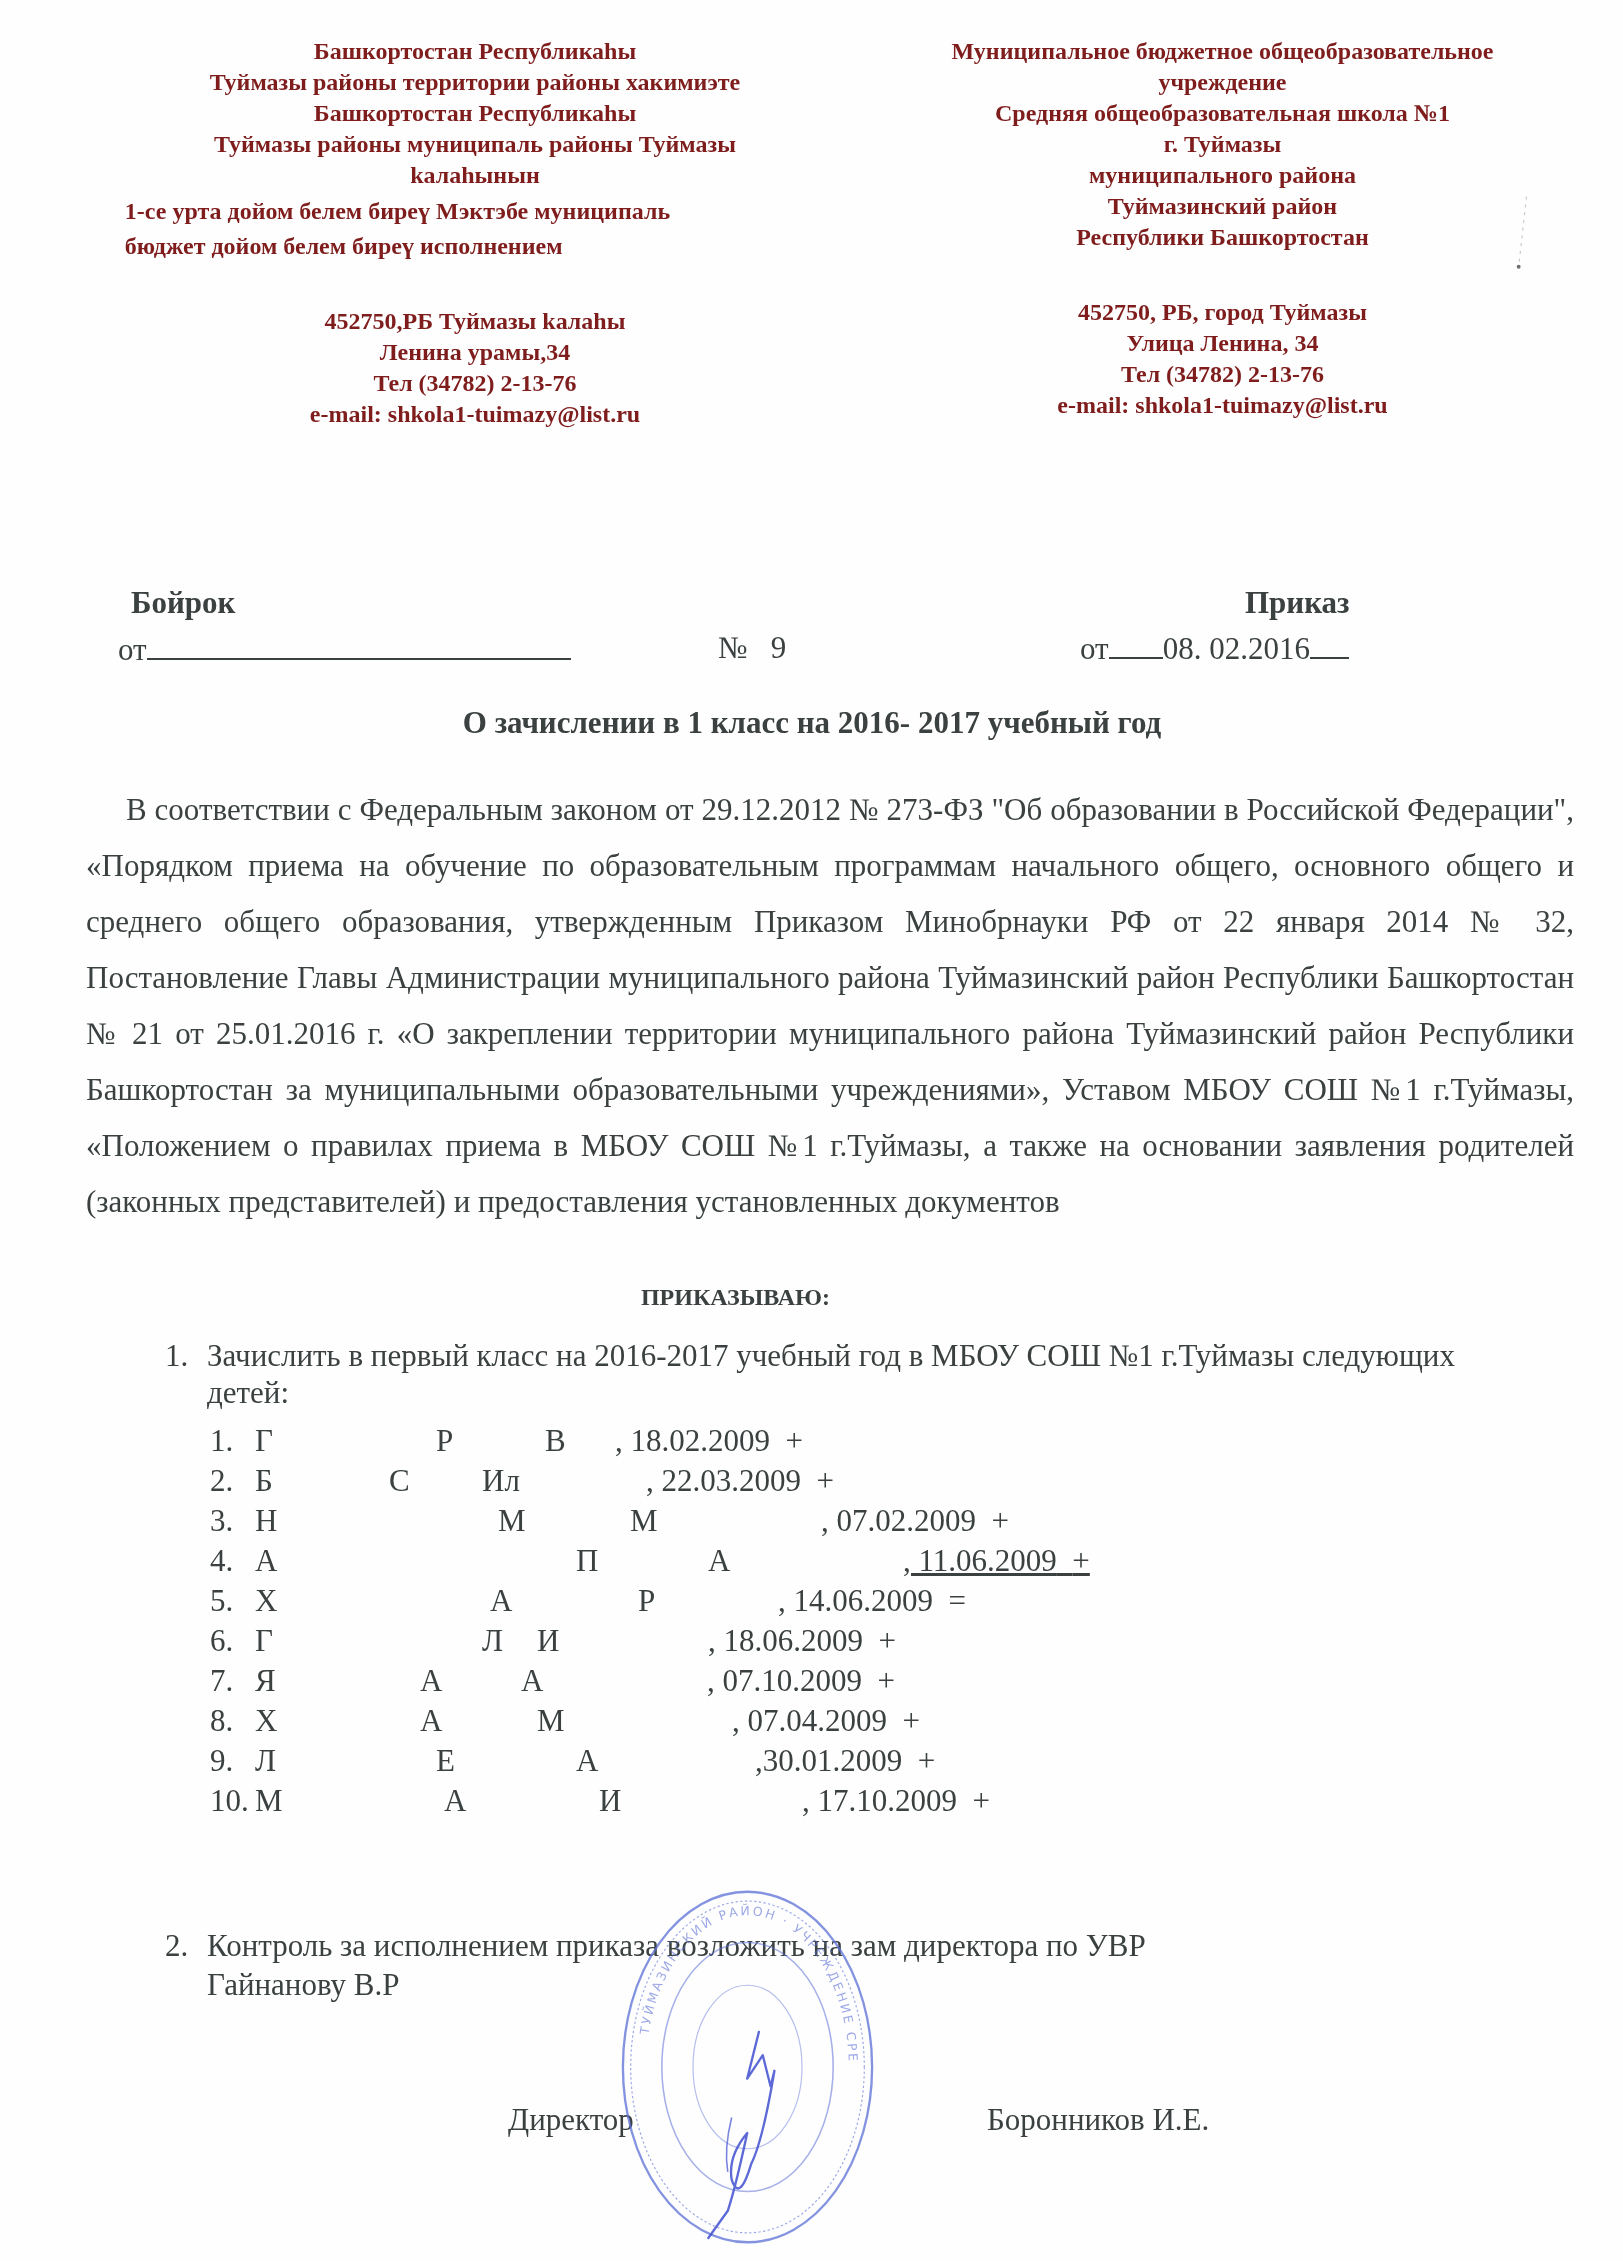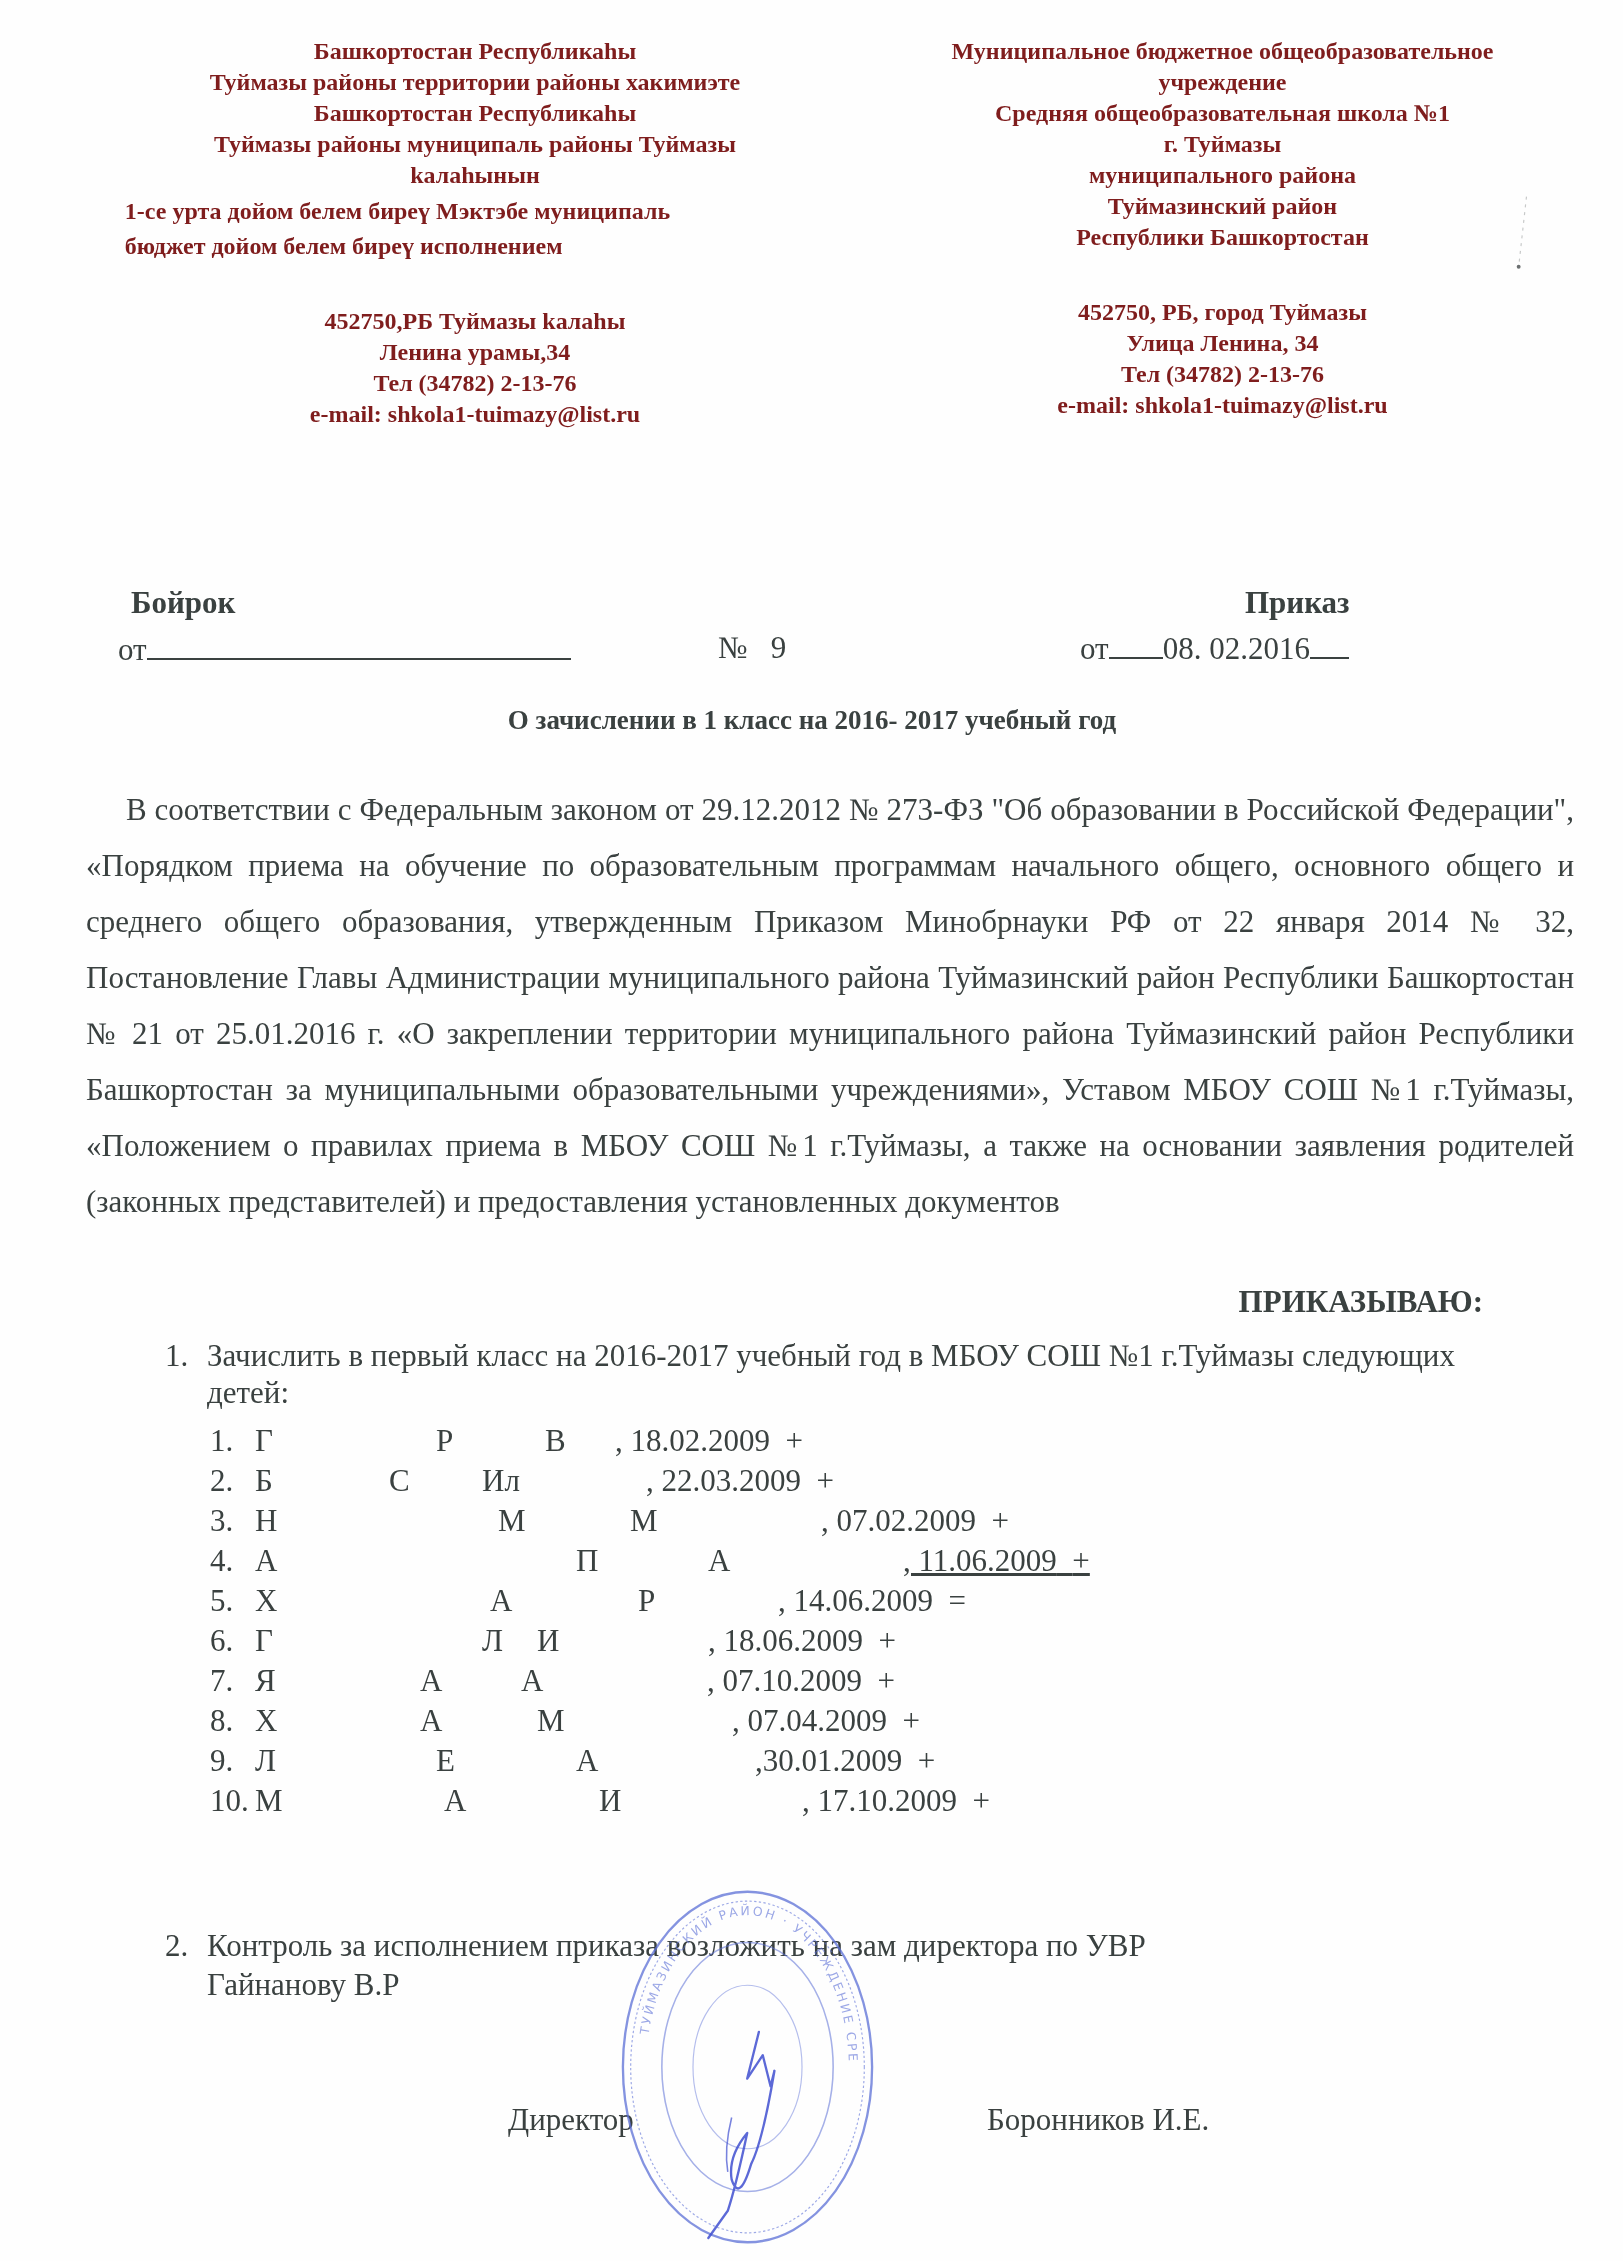--- a/index.html
+++ b/index.html
@@ -22,30 +22,30 @@
     
     .boyrok { position: absolute; left: 131px; top: 585px; font-size: 31px; font-weight: bold; }
     .prikaz { position: absolute; left: 1245px; top: 585px; font-size: 31px; font-weight: bold; }
     .ot-left { position: absolute; left: 118px; top: 630px; font-size: 31px; }
     .ot-left .blank { display: inline-block; width: 424px; border-bottom: 2.3px solid #3a4140; height: 28px; vertical-align: baseline; }
     .num { position: absolute; left: 718px; top: 630px; font-size: 31px; }
     .ot-right { position: absolute; left: 1080px; top: 630px; font-size: 31px; }
     .ot-right .u { display: inline-block; border-bottom: 2.3px solid #3a4140; width: 54px; height: 26.5px; vertical-align: baseline; }
     .ot-right .u2 { width: 39px; }
 
-    .title { position: absolute; left: 0; width: 1624px; top: 705px; text-align: center; font-size: 27px; font-weight: bold; }
+    .title { position: absolute; left: 0; width: 1624px; top: 705px; text-align: center; font-size: 31px; font-weight: bold; }
 
     
     .para {
       position: absolute; left: 86px; top: 782px; width: 1488px;
       font-size: 31px; line-height: 56px; text-align: justify;
       text-indent: 40px;
     }
 
-    .order-word { position: absolute; left: 0; width: 1471px; top: 1284px; text-align: right; font-size: 31px; font-weight: bold; padding-left: 12px; }
+    .order-word { position: absolute; left: 0; width: 1471px; top: 1284px; text-align: center; font-size: 24px; font-weight: bold; }
 
     .item1 { position: absolute; left: 165px; top: 1337px; width: 1354px; font-size: 31px; line-height: 37px; }
     .item1 .n { position: absolute; left: 0; top: 0; }
     .item1 .txt { position: absolute; left: 42px; top: 0; width: 1323px; }
 
     .kids { position: absolute; left: 210px; top: 1421px; font-size: 31px; line-height: 40px; }
     .kid { position: relative; height: 40px; white-space: nowrap; }
     .kid .kn { position: absolute; left: 0; }
     .kid .ki { position: absolute; }
     .kid .kd { position: absolute; }

